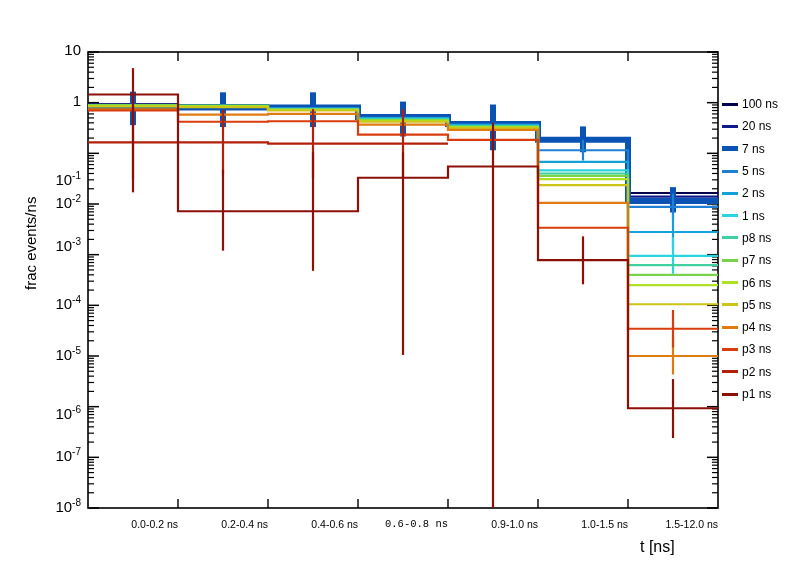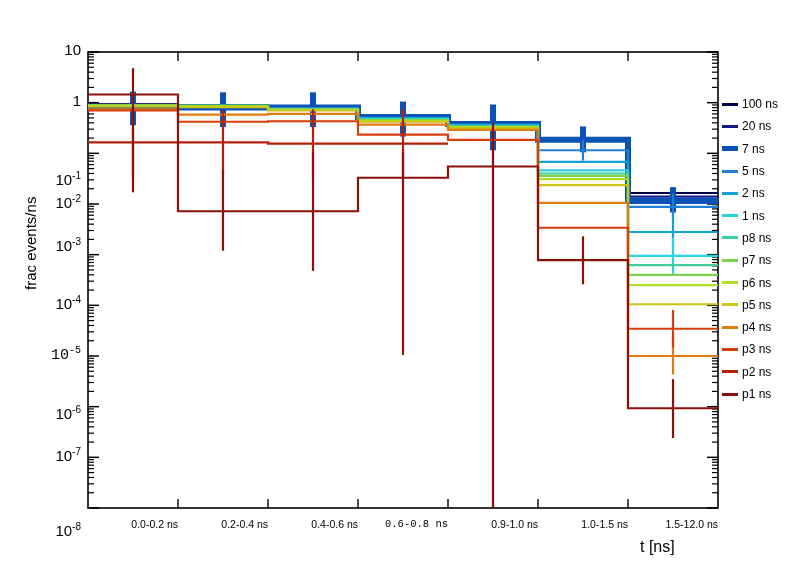--- a/index.html
+++ b/index.html
@@ -306,24 +306,24 @@
       </g>
     </svg>
 
   <div id="ylabels">
       <div class="ytick-label" style="right: 715px; top: 41px; width: 70px;">10</div>
       <div class="ytick-label" style="right: 715px; top: 91.6667px; width: 70px;">1</div>
       <div class="ytick-label" style="right: 715px; top: 142.333px; width: 70px; margin-top: 28px;">10<sup>-1</sup></div>
       <div class="ytick-label" style="right: 715px; top: 193px; width: 70px;">10<sup>-2</sup></div>
       <div class="ytick-label" style="right: 715px; top: 236px; width: 70px;">10<sup>-3</sup></div>
       <div class="ytick-label" style="right: 715px; top: 294.333px; width: 70px;">10<sup>-4</sup></div>
-      <div class="ytick-label" style="right: 715px; top: 345px; width: 70px; font-family: Liberation Mono, monospace;">10<sup>-5</sup></div>
+      <div class="ytick-label" style="right: 715px; top: 345px; width: 70px;">10<sup>-5</sup></div>
       <div class="ytick-label" style="right: 715px; top: 404px; width: 70px;">10<sup>-6</sup></div>
       <div class="ytick-label" style="right: 715px; top: 446.333px; width: 70px;">10<sup>-7</sup></div>
-      <div class="ytick-label" style="right: 715px; top: 497px; width: 70px; margin-top: 24px;">10<sup>-8</sup></div>
+      <div class="ytick-label" style="right: 715px; top: 497px; width: 70px;">10<sup>-8</sup></div>
     </div>
   <div id="xlabels">
       <div class="xtick-label" style="left: 88px; width: 90px; top: 518px;">0.0-0.2 ns</div>
       <div class="xtick-label" style="left: 178px; width: 90px; top: 518px;">0.2-0.4 ns</div>
       <div class="xtick-label" style="left: 268px; width: 90px; top: 518px;">0.4-0.6 ns</div>
       <div class="xtick-label" style="left: 358px; width: 90px; top: 518px; font-family: Liberation Mono, monospace;">0.6-0.8 ns</div>
       <div class="xtick-label" style="left: 448px; width: 90px; top: 518px;">0.9-1.0 ns</div>
       <div class="xtick-label" style="left: 538px; width: 90px; top: 518px;">1.0-1.5 ns</div>
       <div class="xtick-label" style="left: 628px; width: 90px; top: 518px;">1.5-12.0 ns</div>
     </div>

